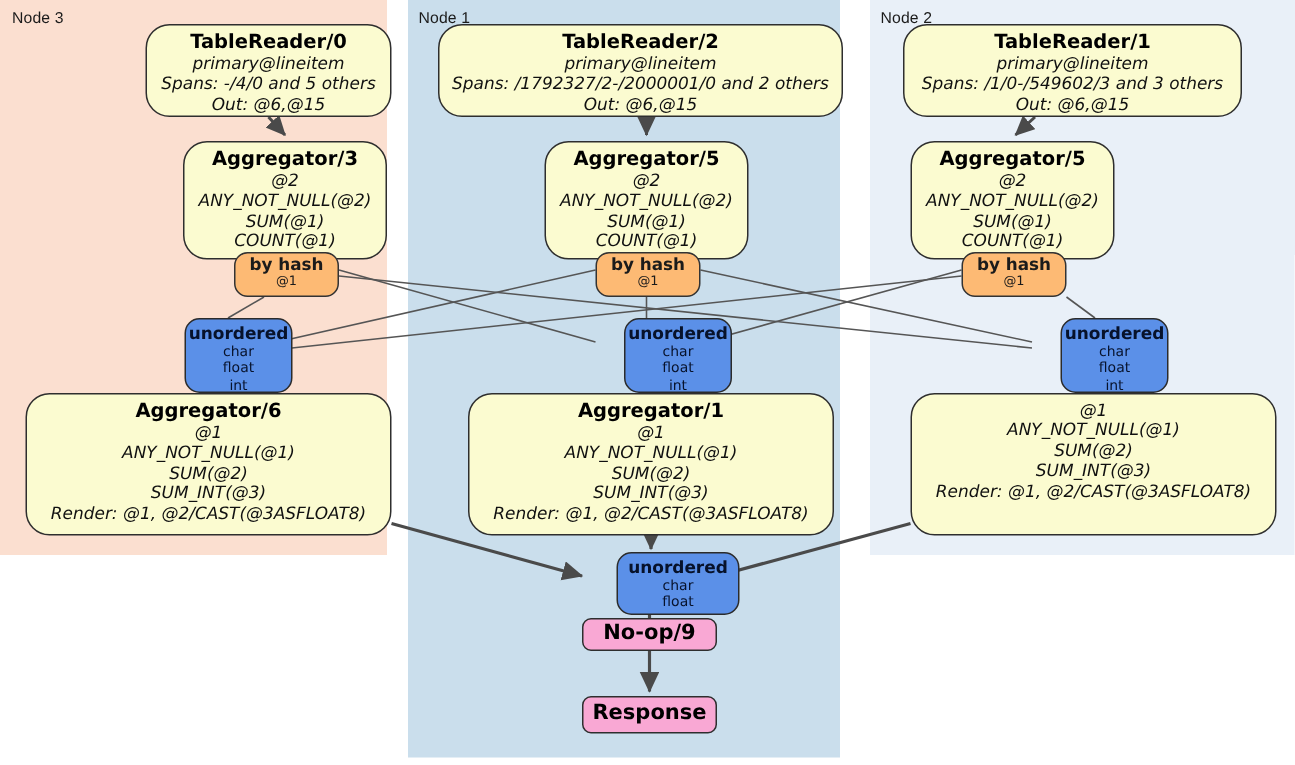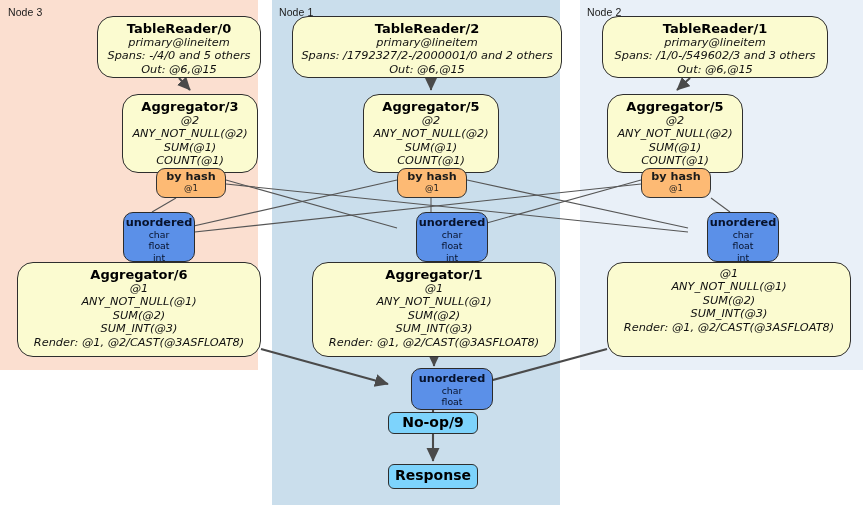--- a/index.html
+++ b/index.html
@@ -22,21 +22,21 @@
   .proc{background:#fbfbd0;border-radius:16px;}
   .proc .title{font-weight:bold;font-size:13px;color:#000;line-height:15px;
                font-family:"DejaVu Sans","Liberation Sans",sans-serif;}
   .proc .ln{font-size:11.3px;color:#101010;line-height:13.4px;white-space:nowrap;font-style:italic;}
   .hash{background:#fdba74;border-radius:9px;border:1.2px solid #333;}
   .hash .h1{font-weight:bold;font-size:11.2px;color:#1b1b1b;line-height:12px;}
   .hash .h2{font-size:8.6px;color:#1b1b1b;line-height:10px;}
   .unord{background:#5b90e8;border-radius:10px;border:1.2px solid #2b2b2b;margin-left:19px;}
   .unord .u1{font-weight:bold;font-size:11.3px;color:#07122b;line-height:13px;}
   .unord .u2{font-size:9.3px;color:#07122b;line-height:11.4px;}
-  .small-proc{background:#7dd3fc;border-radius:6px;}
+  .small-proc{background:#f9a8d4;border-radius:6px;}
   .small-proc .title{font-weight:bold;font-size:14px;line-height:17px;color:#000;}
 </style>
 </head>
 <body>
 
 <div id="root">
 
   <div class="panel" style="left:0px;top:0px;width:258px;height:370px;background:#fbdfd0;">
   </div>
   <div class="panel" style="left:272px;top:0px;width:288px;height:505px;background:#cadeec;">

